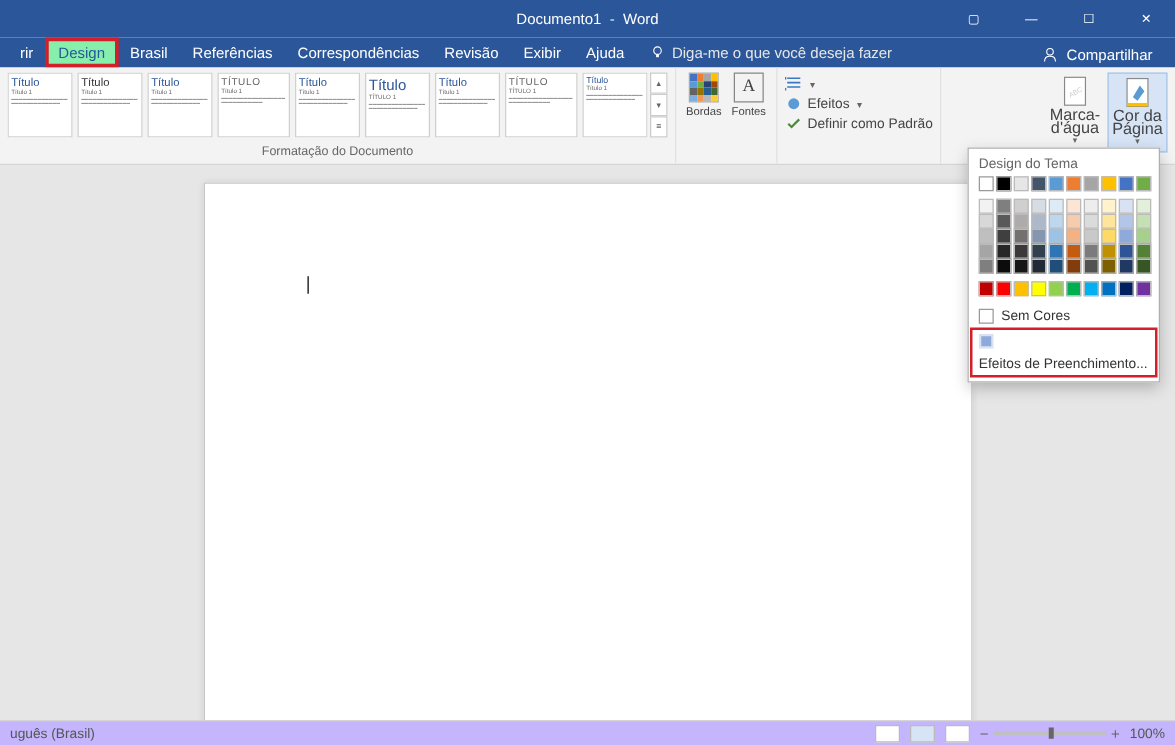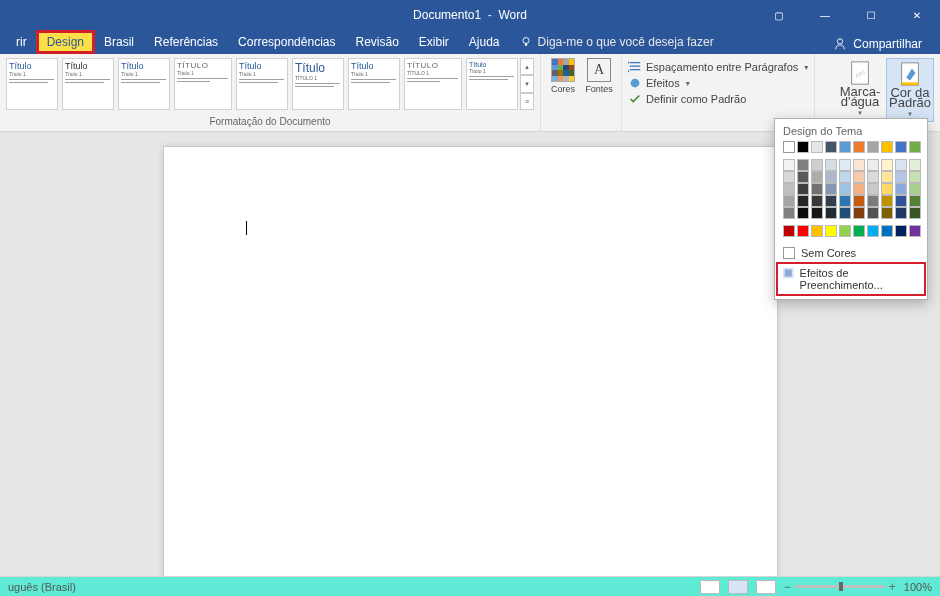--- a/index.html
+++ b/index.html
@@ -8,21 +8,21 @@
     
     .titlebar { height: 30px; background: #2b579a; color: #fff; display: flex; align-items: center; position: relative; }
     .titlebar-doc { position: absolute; left: 50%; transform: translateX(-50%); font-size: 12px; color: #fff; }
     .titlebar-doc .dash { opacity: .85; }
     .win-ctrls { position: absolute; right: 0; top: 0; display: flex; }
     .win-btn { width: 46px; height: 30px; display: flex; align-items: center; justify-content: center; color: #fff; font-size: 10px; }
 
     
     .tabrow { height: 24px; background: #2b579a; display: flex; align-items: center; padding: 0 6px; position: relative; }
     .tab { color: #fff; font-size: 12px; padding: 4px 10px; cursor: default; }
-    .tab.active { background: #fde047; color: #2b579a; }
+    .tab.active { background: #86efac; color: #2b579a; }
     .tab.highlight { outline: 3px solid #d21f2a; outline-offset: -2px; }
     .tellme { display: flex; align-items: center; margin-left: 10px; color: #e6e6e6; font-size: 12px; gap: 6px; }
     .tellme-bulb { width: 12px; height: 12px; }
     .share { position: absolute; right: 18px; bottom: 3px; display: flex; gap: 6px; color: #fff; font-size: 12px; }
 
     
     .ribbon { height: 78px; background: #f3f3f3; border-bottom: 1px solid #d5d5d5; display: flex; position: relative; }
     .ribbon-group { display: flex; flex-direction: column; align-items: center; padding: 4px 6px 2px; border-right: 1px solid #e1e1e1; }
     .ribbon-group.last { border-right: none; }
     .ribbon-label { font-size: 10px; color: #666; margin-top: auto; padding-bottom: 2px; }
@@ -64,25 +64,25 @@
     .page { width: 615px; height: 440px; background: #fff; margin-top: 14px; border: 1px solid #c7c7c7; box-shadow: 0 0 6px rgba(0,0,0,.12); position: relative; }
     .cursor { position: absolute; left: 82px; top: 74px; width: 1px; height: 14px; background: #000; }
 
     
     .color-dd { position: absolute; right: 12px; top: 118px; width: 154px; background: #fff; border: 1px solid #b0b0b0; box-shadow: 0 4px 12px rgba(0,0,0,.25); z-index: 10; font-size: 11px; color: #333; padding: 4px 2px; }
     .dd-heading { font-size: 11px; color: #666; padding: 2px 6px 4px; }
     .swatch-grid { display: grid; grid-template-columns: repeat(10, 12px); gap: 2px; padding: 0 6px 6px; }
     .swatch { width: 12px; height: 12px; border: 1px solid #bbb; cursor: default; }
     .swatch.wh { border: 1px solid #999; }
     .dd-row { padding: 4px 6px; display: flex; align-items: flex-start; gap: 6px; cursor: default; }
-    .dd-row.highlight { outline: 2px solid #d21f2a; outline-offset: -1px; }
+    .dd-row.highlight { outline: 2px solid #d21f2a; outline-offset: -1px; flex-direction: column; }
     .no-color-sw { width: 12px; height: 12px; border: 1px solid #999; background: #fff; }
 
     
-    .statusbar { position: absolute; left: 0; right: 0; bottom: 0; height: 20px; background: #5eead4; border-top: 1px solid #d5d5d5; display: flex; align-items: center; font-size: 11px; color: #555; padding: 0 8px; gap: 8px; }
+    .statusbar { position: absolute; left: 0; right: 0; bottom: 0; height: 20px; background: #c4b5fd; border-top: 1px solid #d5d5d5; display: flex; align-items: center; font-size: 11px; color: #555; padding: 0 8px; gap: 8px; }
     .status-right { margin-left: auto; display: flex; align-items: center; gap: 8px; }
     .view-btn { width: 20px; height: 14px; border: 1px solid #bbb; background: #fff; cursor: default; }
     .zoom { display: flex; align-items: center; gap: 4px; }
     .zoom-track { width: 90px; height: 3px; background: #c0c0c0; position: relative; }
     .zoom-thumb { position: absolute; left: 44px; top: -3px; width: 4px; height: 9px; background: #666; }
     .zoom-btn { font-size: 12px; color: #666; cursor: default; }
 
   </style>
 </head>
 <body>
@@ -208,37 +208,36 @@
             <div style="background:#9e480e"></div>
           <div style="background:#636363"></div>
             <div style="background:#997300"></div>
             <div style="background:#255e91"></div>
             <div style="background:#43682b"></div>
           <div style="background:#7cafdd"></div>
             <div style="background:#f1975a"></div>
             <div style="background:#b7b7b7"></div>
             <div style="background:#ffcd33"></div>
         </div>
-        <span>Cores</span>
+        <span>Bordas</span>
       </div>
       <div class="cf-btn">
         <div class="fonts-box">A</div>
         <span>Fontes</span>
       </div>
     </div>
   </div>
 
   <div class="ribbon-group">
     <div class="pe-col">
       <div class="pe-item">
         <svg class="pe-icon" viewBox="0 0 16 16">
             <path d="M2 3h12M2 7h12M2 11h12" stroke="#3b78c4" stroke-width="1.5"></path>
             <path d="M1 2l-1 1 1 1M1 12l-1 1 1 1" stroke="#3b78c4"></path>
           </svg>
-        <span>Espaçamento entre Parágrafos</span>
           <span class="chev">▾</span>
       </div>
       <div class="pe-item">
         <svg class="pe-icon" viewBox="0 0 16 16">
             <circle cx="8" cy="8" r="5" fill="#5b9bd5"></circle>
           </svg>
         <span>Efeitos</span>
           <span class="chev">▾</span>
       </div>
       <div class="pe-item">
@@ -259,21 +258,21 @@
           </svg>
         <span class="pb-lbl">Marca-d'água</span>
           <span class="pb-chev">▾</span>
       </div>
       <div class="pb-btn active">
         <svg class="pb-icon" viewBox="0 0 24 28">
             <rect x="3" y="2" width="18" height="24" fill="#fff" stroke="#888"></rect>
             <path d="M8 18l6-10 4 5-6 8z" fill="#5b9bd5"></path>
             <rect x="3" y="23" width="18" height="3" fill="#ffc000"></rect>
           </svg>
-        <span class="pb-lbl">Cor da Padrão</span>
+        <span class="pb-lbl">Cor da Página</span>
           <span class="pb-chev">▾</span>
       </div>
     </div>
   </div>
 </div>
 
 <div class="doc-area">
   <div class="page">
     <div class="cursor"></div>
   </div>

